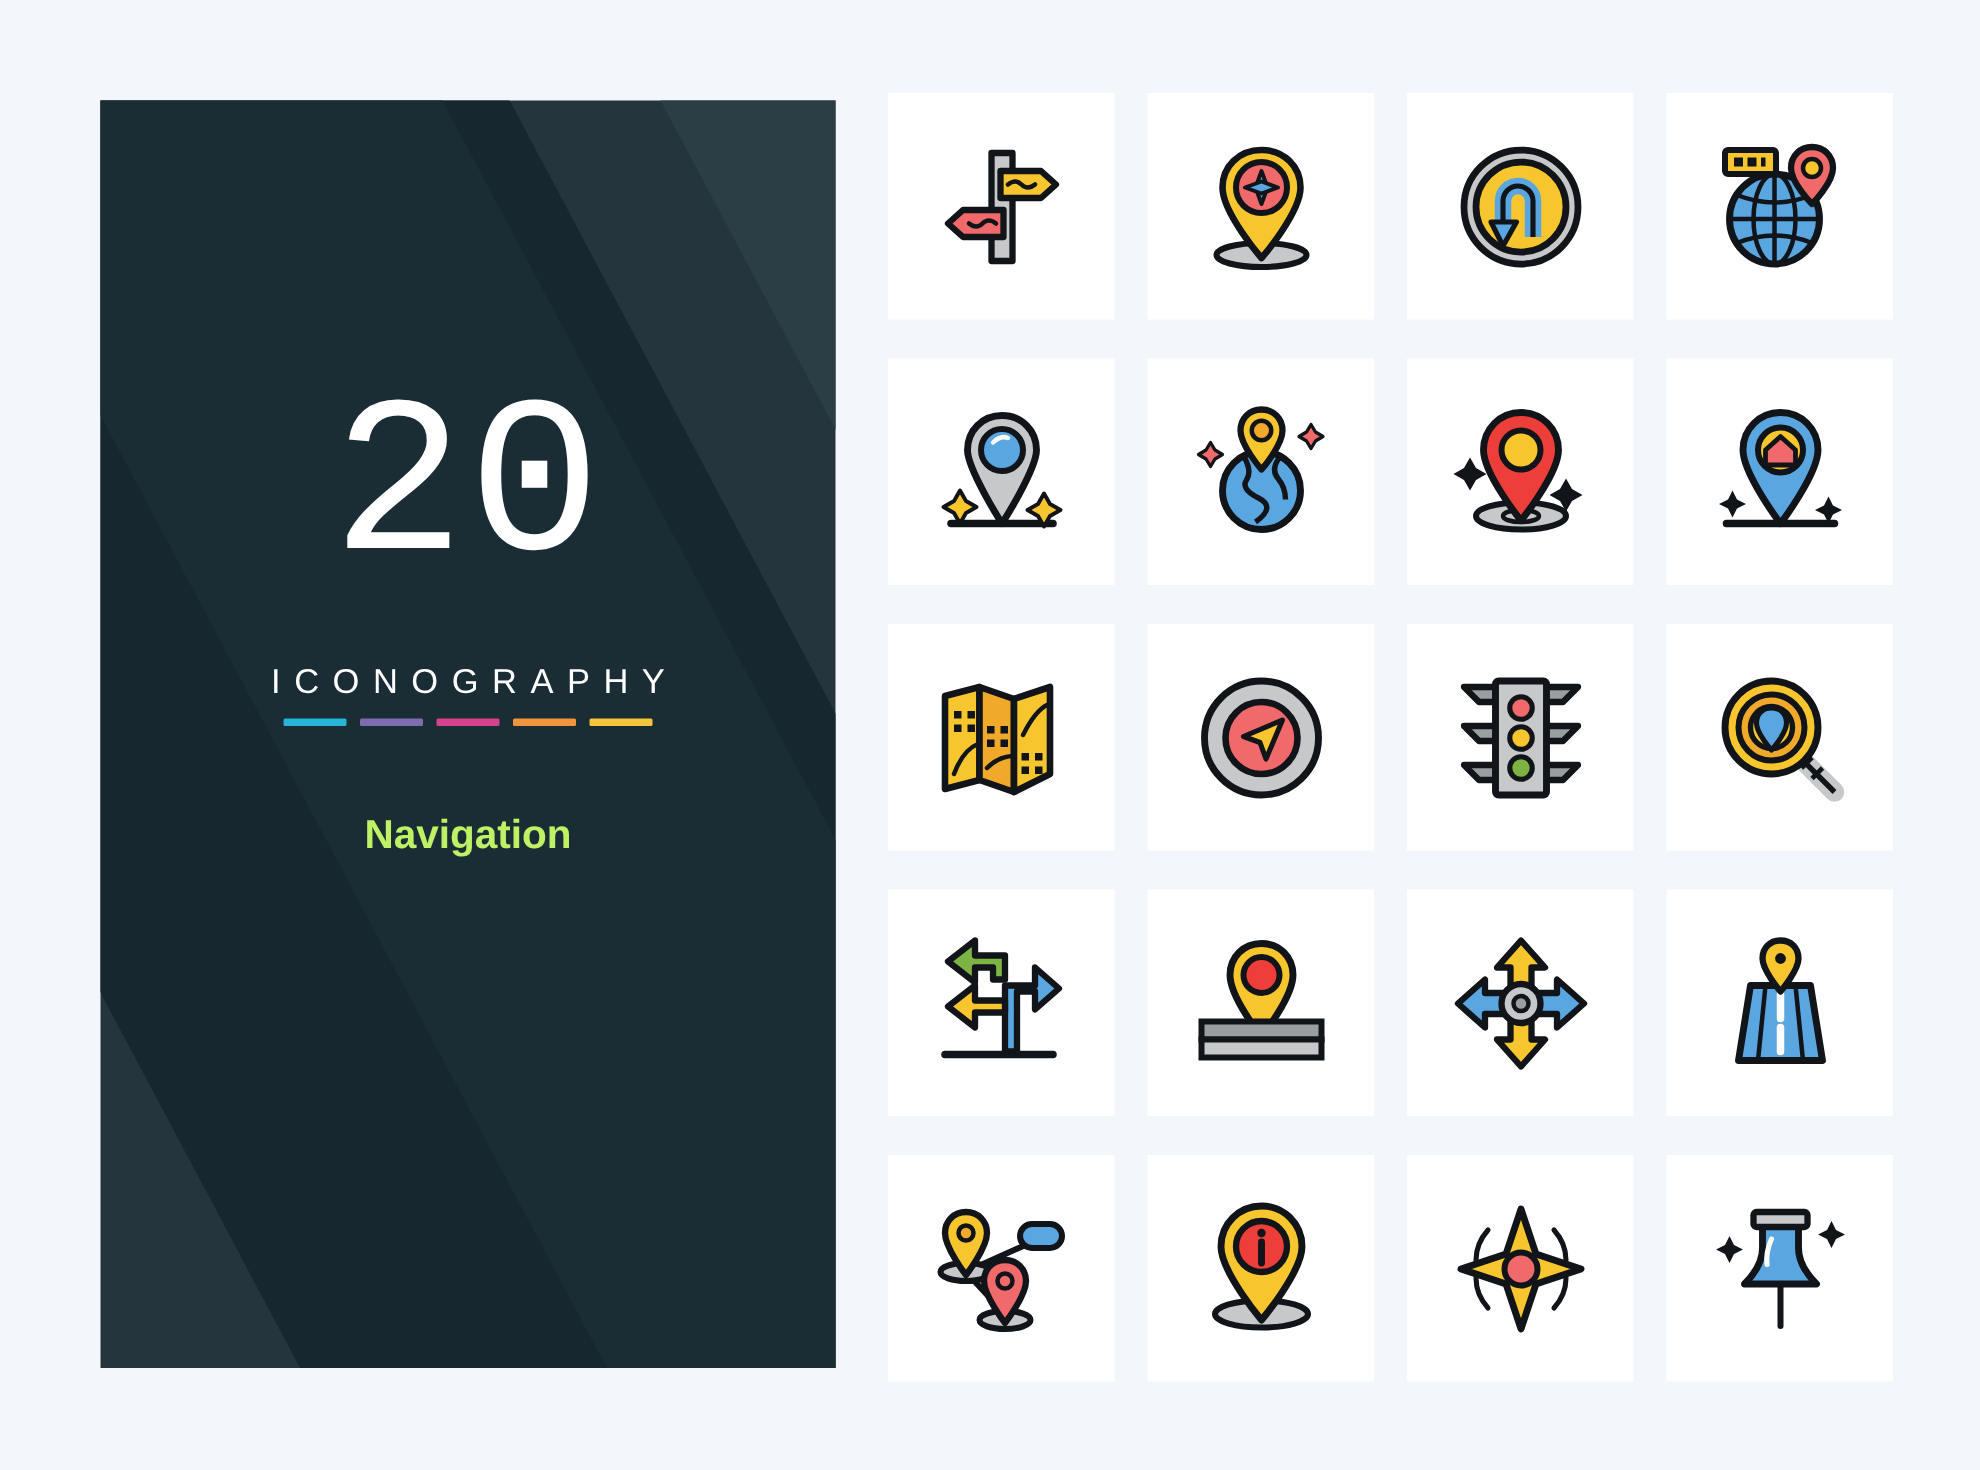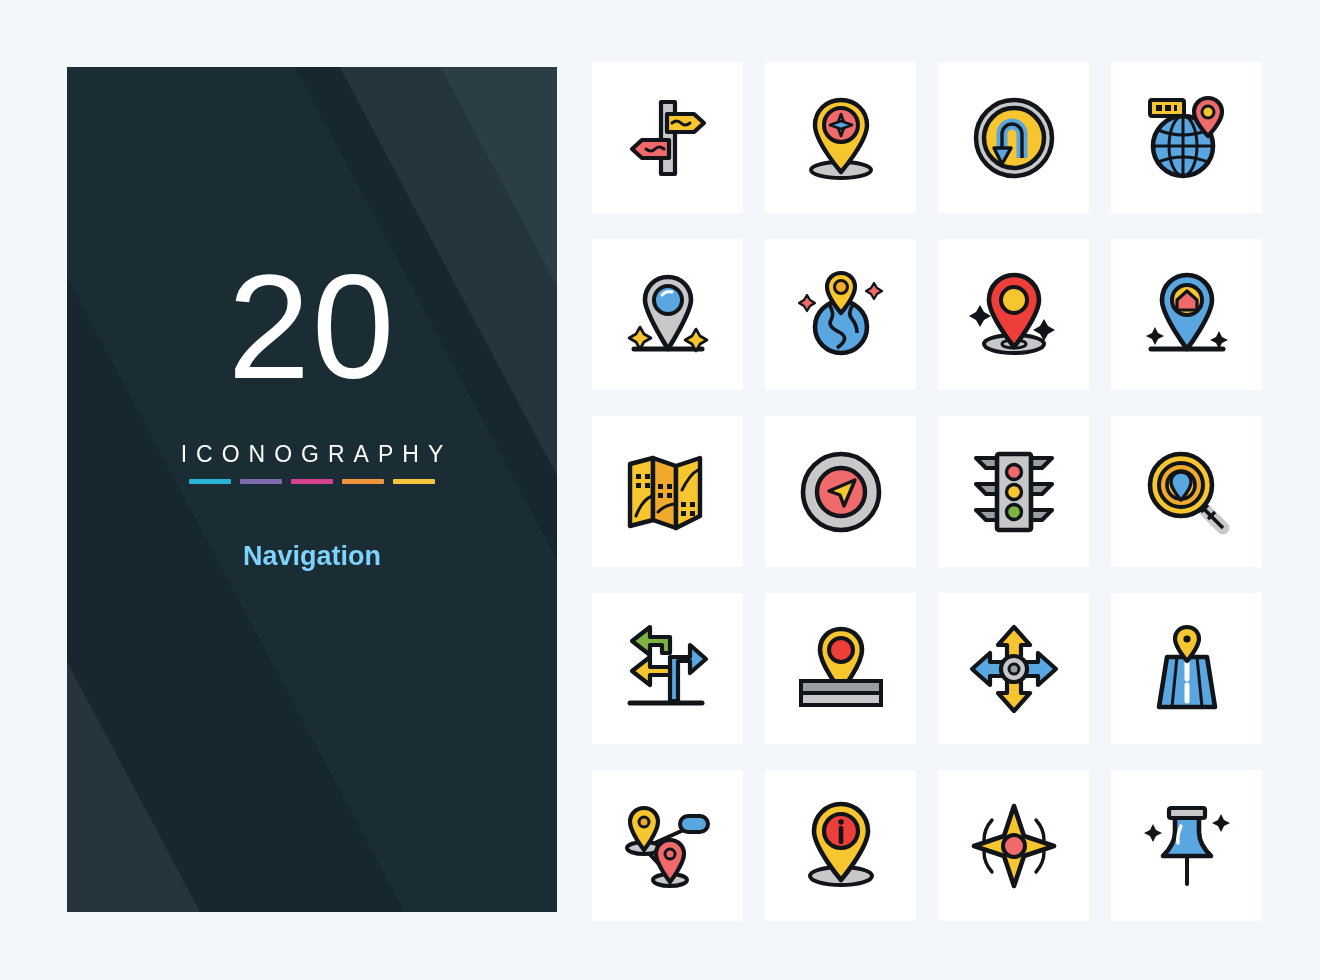--- a/index.html
+++ b/index.html
@@ -41,37 +41,37 @@
   .cover-inner{
     position:relative;z-index:5;
     width:100%;height:100%;
     display:flex;flex-direction:column;align-items:center;
   }
   .count{
     margin-top:186px;
     font-size:148px;line-height:1;
     font-weight:300;color:#ffffff;
     letter-spacing:2px;
-    font-family:Liberation Sans, sans-serif;
+    font-family:Liberation Mono, monospace;
   }
   .iconography{
     margin-top:40px;
     font-size:23px;letter-spacing:9px;
     color:#ffffff;font-weight:400;
     padding-left:9px;
     text-align:right;
   }
   .bars{
     margin-top:11px;
     display:flex;gap:9px;
   }
   .bars span{display:block;width:42px;height:5px;border-radius:1px;}
   .title{
     margin-top:57px;
-    font-size:27px;color:#7dd3fc;font-weight:700;
+    font-size:27px;color:#bef264;font-weight:700;
   }
 
   
   .grid{
     position:absolute;left:592px;top:62px;
     display:grid;
     grid-template-columns:repeat(4,151px);
     grid-template-rows:repeat(5,151px);
     column-gap:22px;row-gap:26px;
   }

